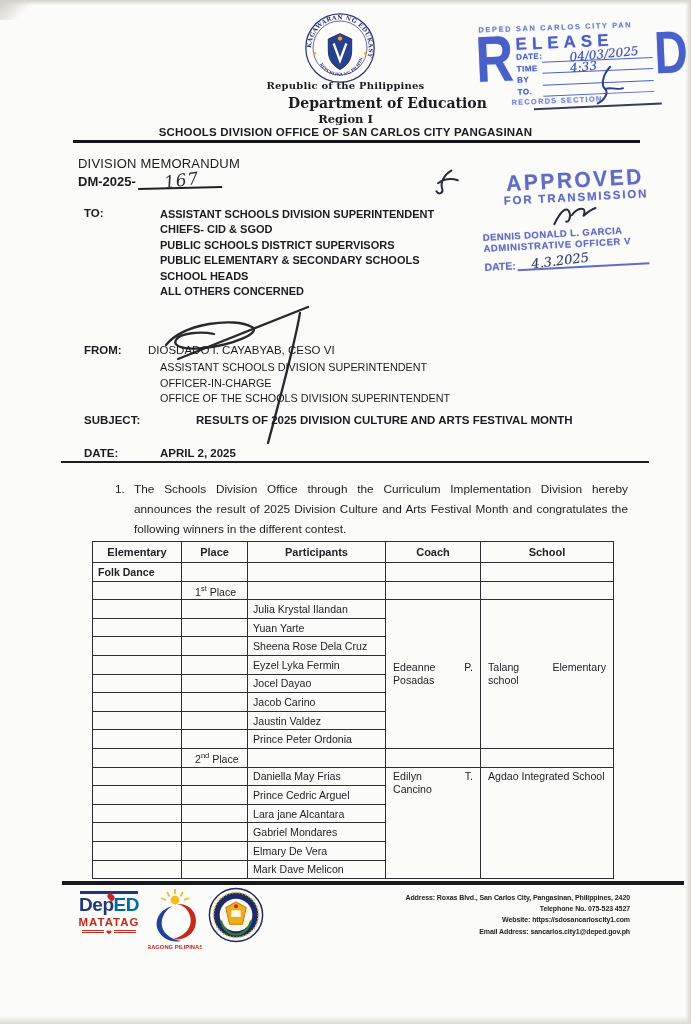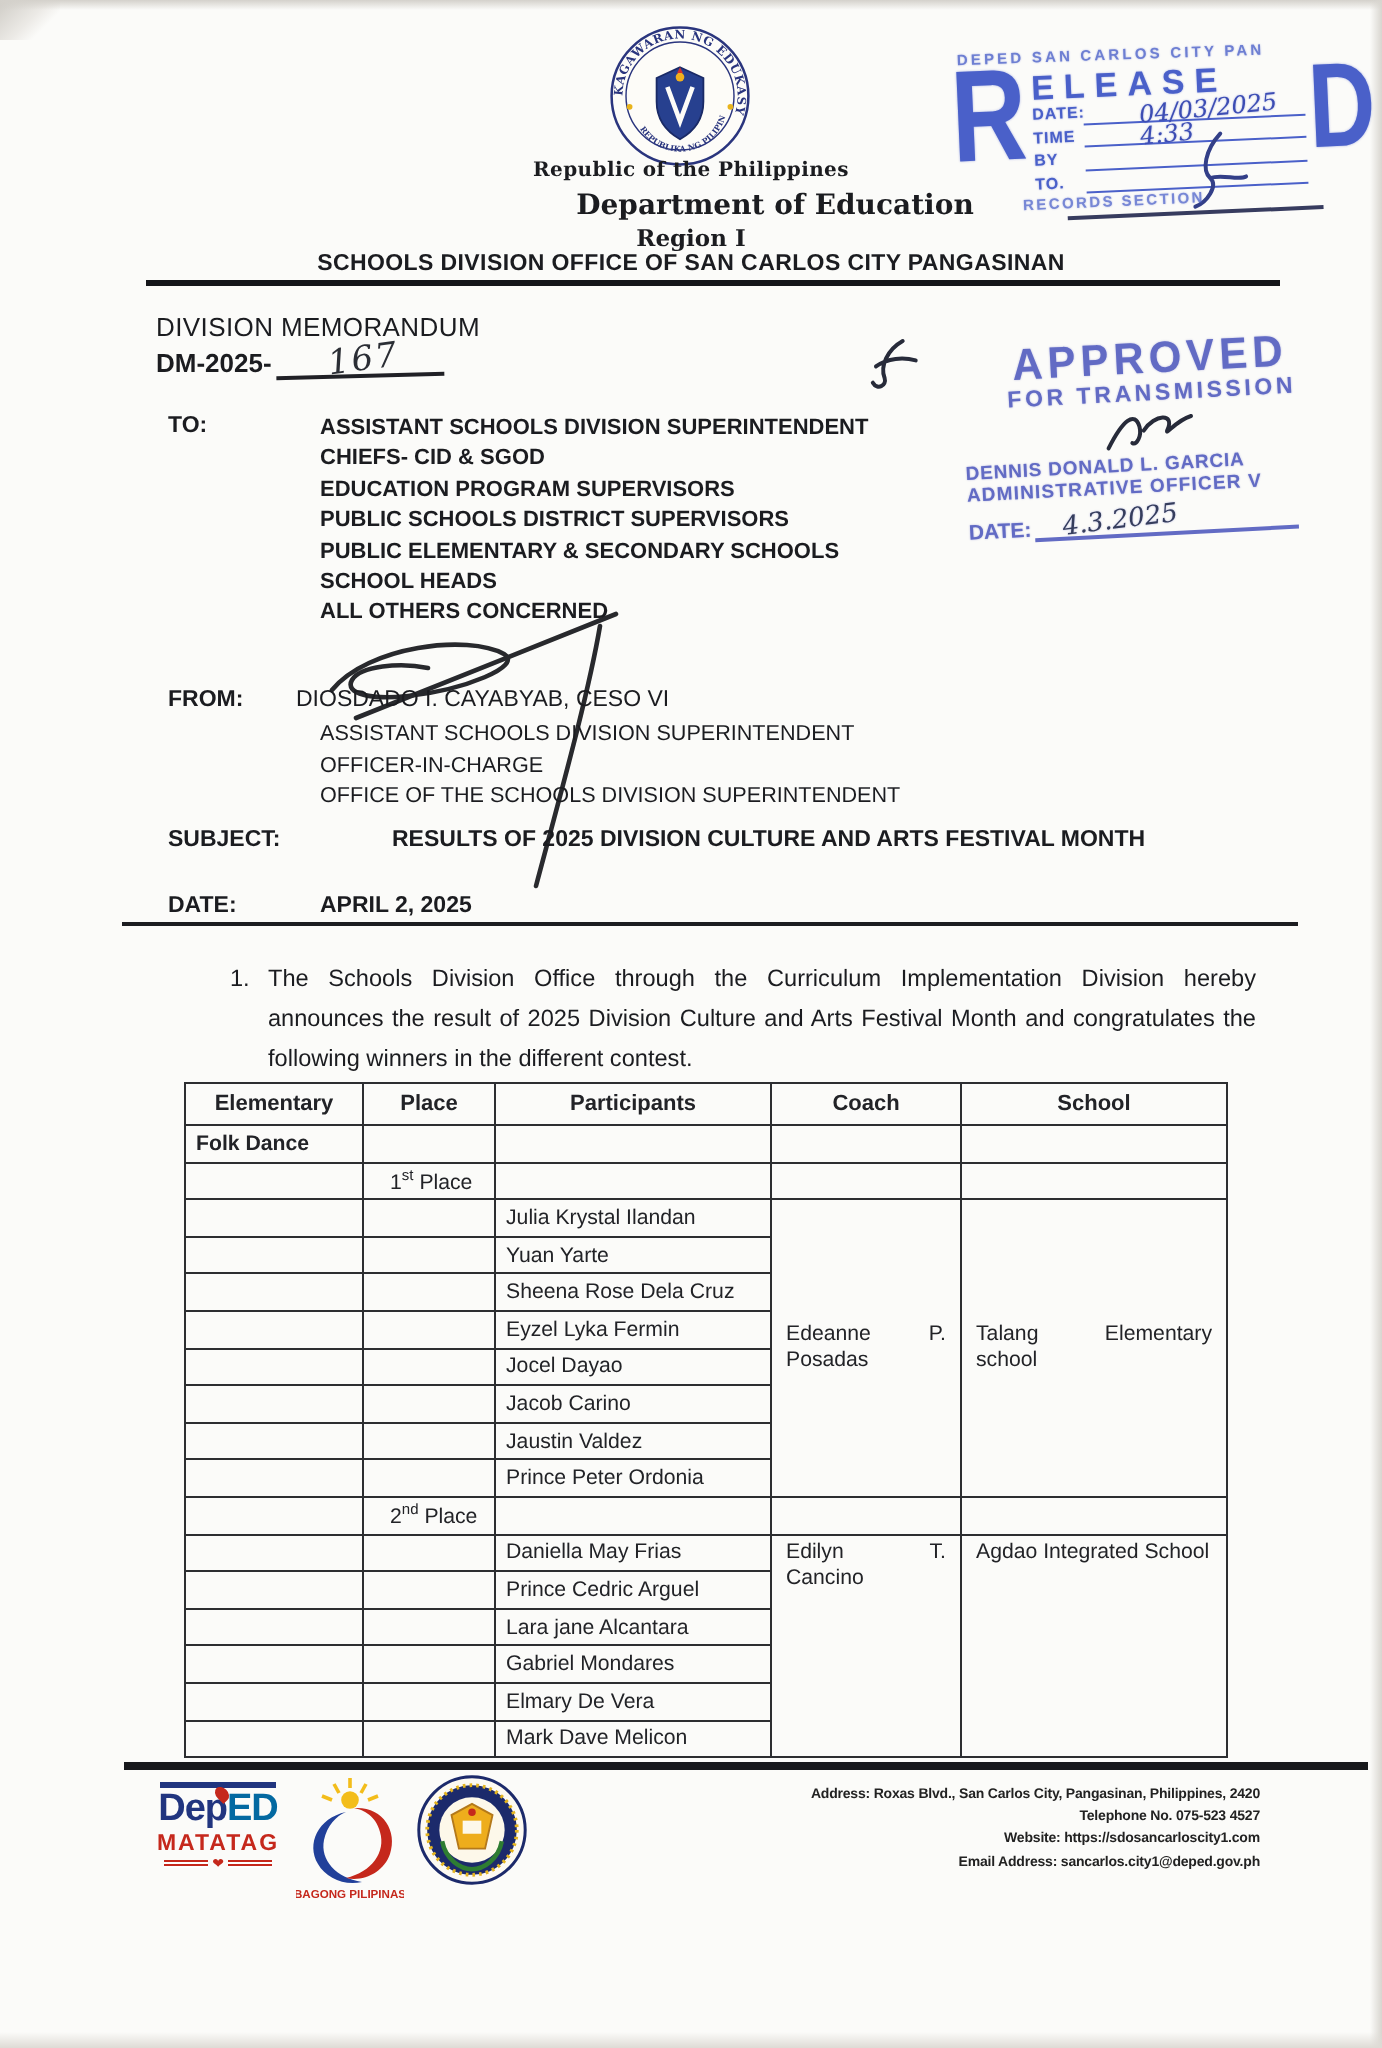--- a/index.html
+++ b/index.html
@@ -214,21 +214,20 @@
     <span>DM-2025-</span>
     <span class="memo-no-line">
       <span class="hw memo-no-hw">167</span>
     </span>
   </div>
 
   <div class="abs lbl-col to-label">TO:</div>
   <div class="abs recipients">
       <div class="line">ASSISTANT SCHOOLS DIVISION SUPERINTENDENT</div>
       <div class="line">CHIEFS- CID &amp; SGOD</div>
-      <div class="line">EDUCATION PROGRAM SUPERVISORS</div>
       <div class="line">PUBLIC SCHOOLS DISTRICT SUPERVISORS</div>
       <div class="line">PUBLIC ELEMENTARY &amp; SECONDARY SCHOOLS</div>
       <div class="line">SCHOOL HEADS</div>
       <div class="line">ALL OTHERS CONCERNED</div>
     </div>
 
   <svg class="abs sig-main" width="178" height="160" viewBox="0 0 178 160">
     <g fill="none" stroke="#17181c" stroke-width="2.3" stroke-linecap="round" opacity=".92">
       <path d="M18 52 C36 30 86 24 104 34 C114 40 84 52 56 55 C38 57 24 54 28 47 C32 40 52 38 66 41"></path>
       <path d="M30 66 L160 14"></path>

